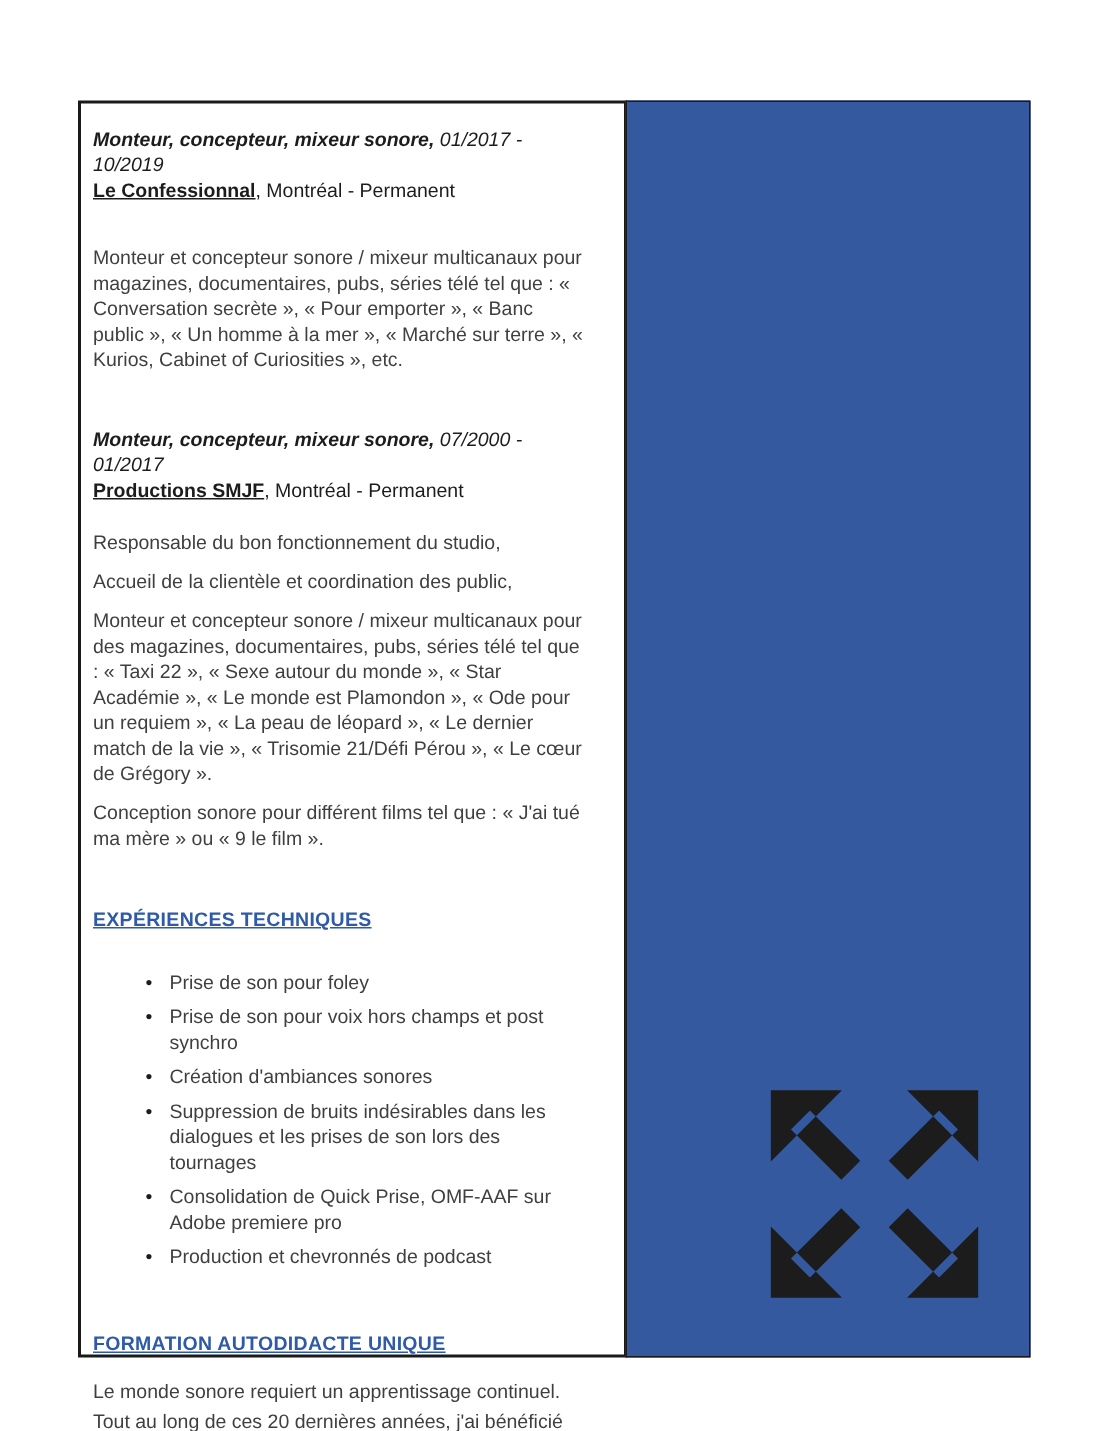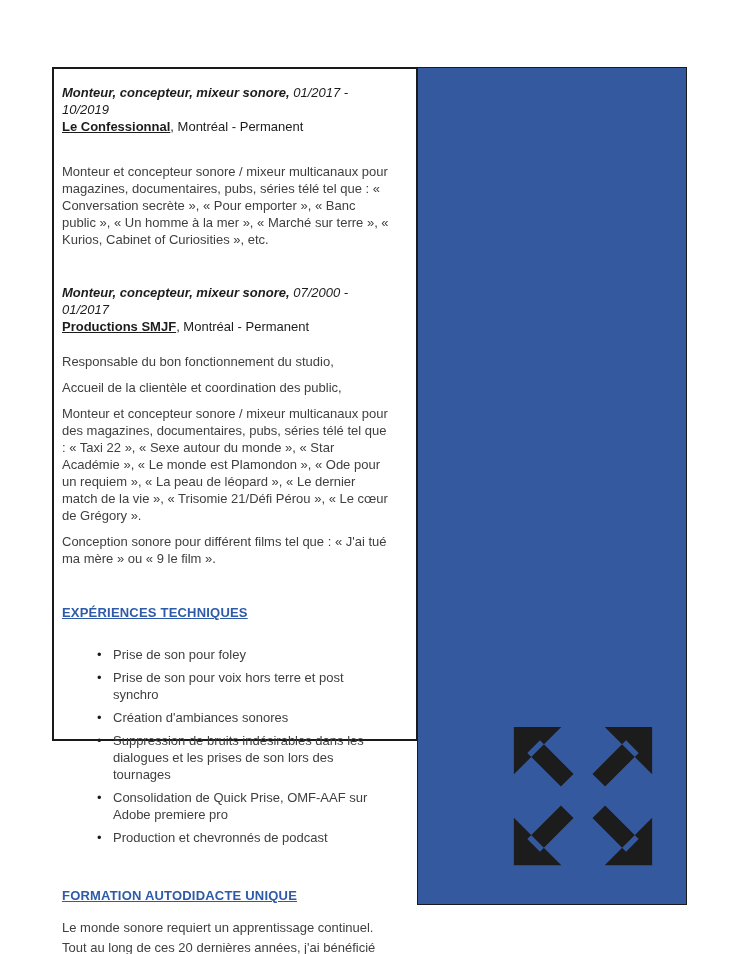--- a/index.html
+++ b/index.html
@@ -10,21 +10,21 @@
     --body-text:#3f3f3f;
     --title-text:#1c1c1c;
   }
   *{margin:0;padding:0;box-sizing:border-box;}
   html,body{background:#ffffff;}
   body{
     width:738px;height:954px;position:relative;overflow:hidden;
     font-family:"Liberation Sans","DejaVu Sans",sans-serif;
   }
   .content-box{
-    position:absolute;left:52px;top:67px;width:366px;height:674px;
+    position:absolute;left:52px;top:67px;width:366px;height:838px;
     background:#ffffff;border:2px solid var(--border);
     padding:15px 26px 0 8px;
     color:var(--body-text);
     font-size:13px;line-height:17px;
   }
   .side-box{
     position:absolute;left:417px;top:67px;width:270px;height:838px;
     background:var(--blue);border:1px solid var(--border);
   }
   .expand-arrows{
@@ -78,21 +78,21 @@
     <p class="para job2-p1">Responsable du bon fonctionnement du studio,</p>
     <p class="para job2-p2">Accueil de la clientèle et coordination des public,</p>
     <p class="para job2-p3">Monteur et concepteur sonore / mixeur multicanaux pour des magazines, documentaires, pubs, séries télé tel que : « Taxi 22 », « Sexe autour du monde », « Star Académie », « Le monde est Plamondon », « Ode pour un requiem », « La peau de léopard », « Le dernier match de la vie », « Trisomie 21/Défi Pérou », « Le cœur de Grégory ».</p>
     <p class="para job2-p4">Conception sonore pour différent films tel que : « J'ai tué ma mère » ou « 9 le film ».</p>
   </section>
 
   <h2 class="section-heading heading-technical">EXPÉRIENCES TECHNIQUES</h2>
 
   <ul class="skills-list">
       <li>Prise de son pour foley</li>
-      <li>Prise de son pour voix hors terre et post synchro</li>
+      <li>Prise de son pour voix hors champs et post synchro</li>
       <li>Création d'ambiances sonores</li>
       <li>Suppression de bruits indésirables dans les dialogues et les prises de son lors des tournages</li>
       <li>Consolidation de Quick Prise, OMF-AAF sur Adobe premiere pro</li>
       <li>Production et chevronnés de podcast</li>
     </ul>
 
   <h2 class="section-heading heading-formation">FORMATION AUTODIDACTE UNIQUE</h2>
 
   <p class="para formation-p">Le monde sonore requiert un apprentissage continuel.</p>
   <p class="para formation-p">Tout au long de ces 20 dernières années, j'ai bénéficié de conseils avisés de plusieurs mentors vétérans dans le métier.  J'ai aussi eu la chance d'être formé par des utilisateurs chevronnés de logiciels spécialisés, d'outils de podcast et/ou de YouTube.</p>

